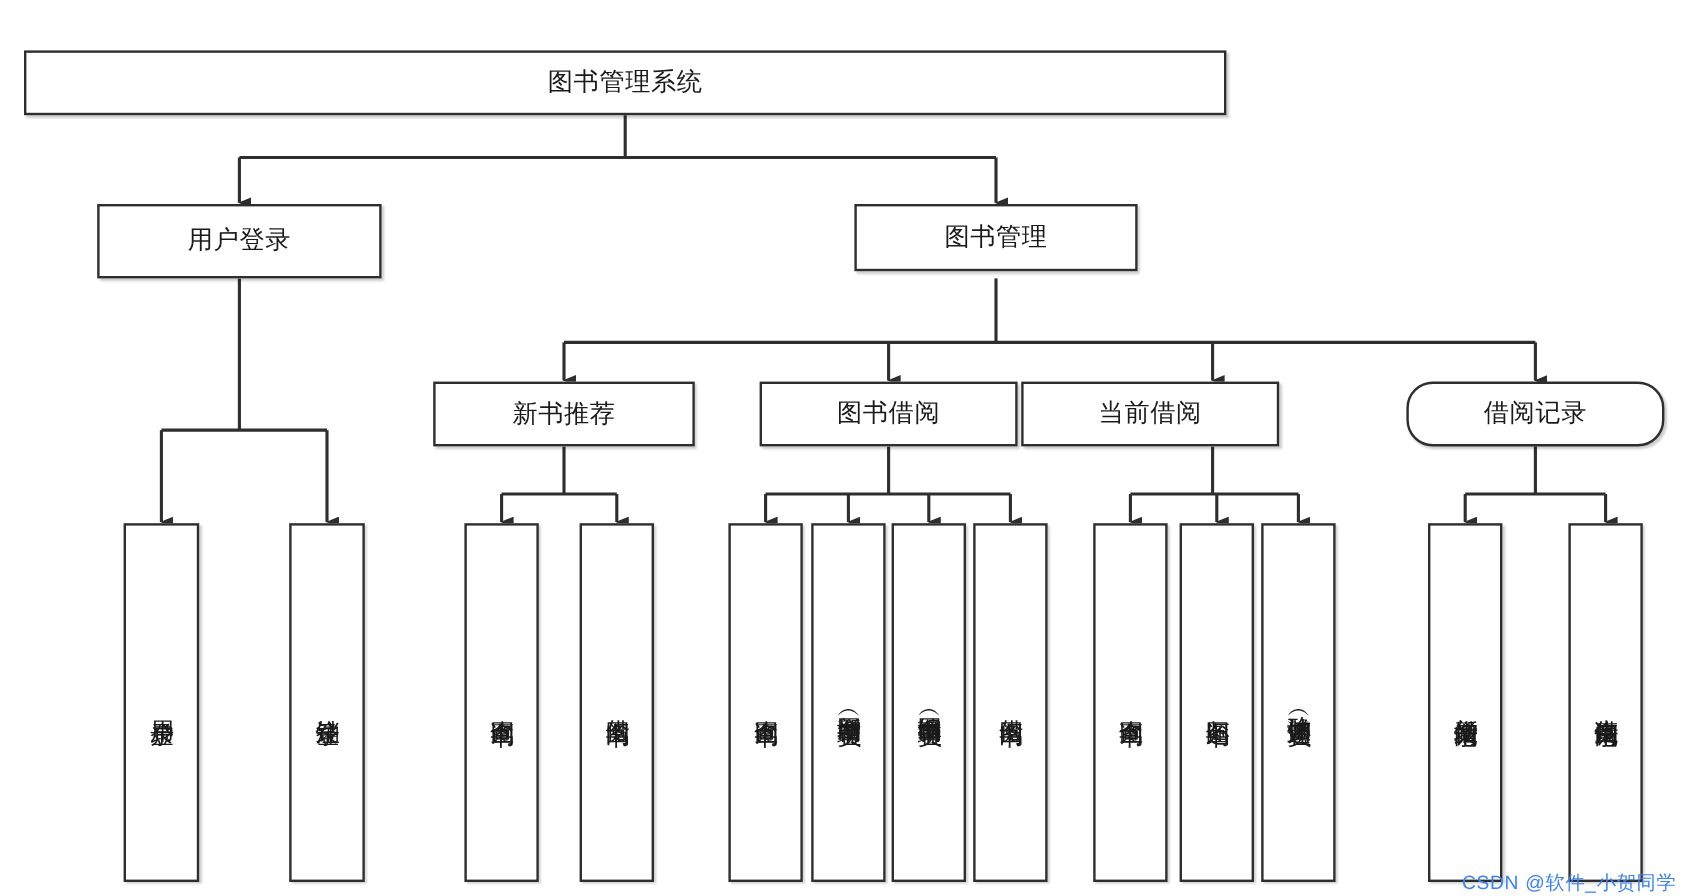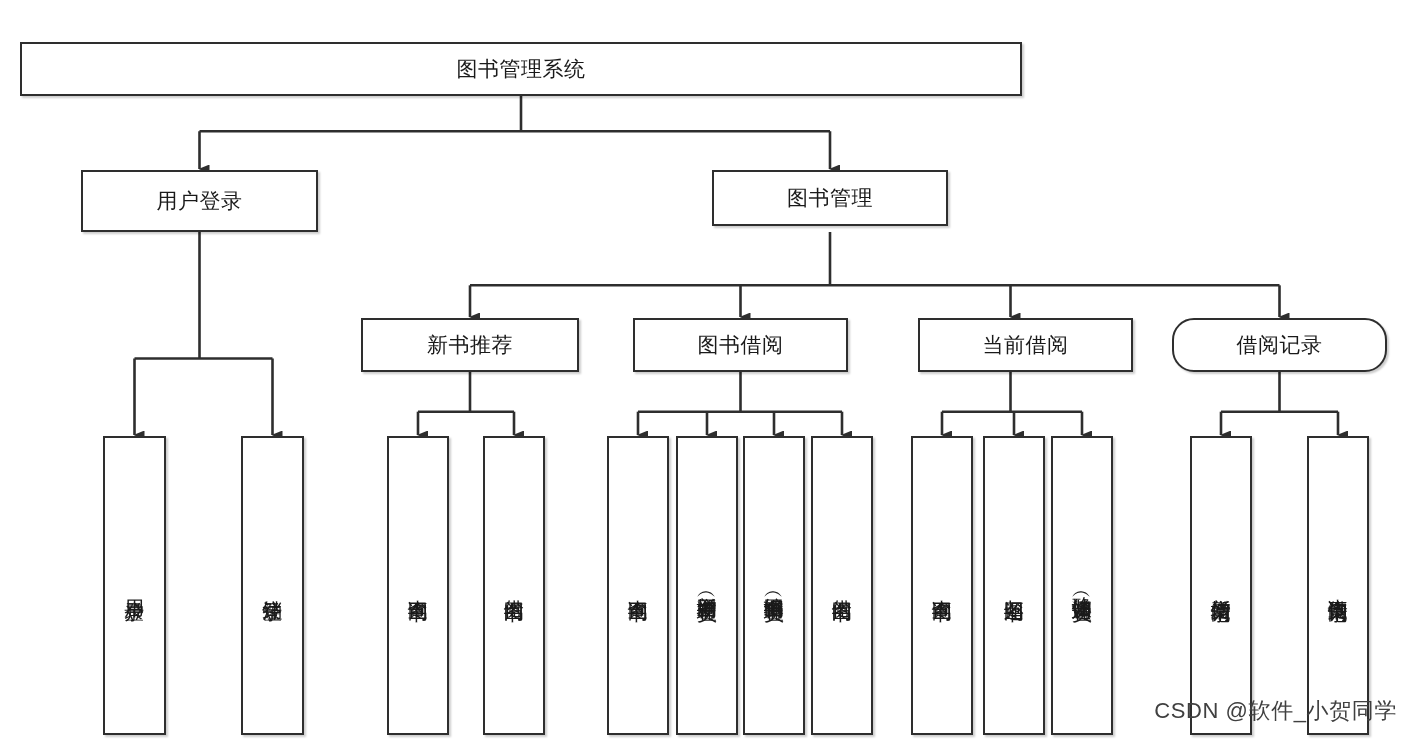--- a/index.html
+++ b/index.html
@@ -55,23 +55,23 @@
     text-orientation: upright;
     -webkit-writing-mode: vertical-rl;
     font-size: 20px;
     line-height: 1.32;
     letter-spacing: 1px;
     white-space: nowrap;
   }
   .watermark {
     position: absolute;
     right: 8px;
-    bottom: 21px;
-    font-size: 22px;
-    color: #404040;
+    bottom: 0;
+    font-size: 16px;
+    color: #3b82f6;
     letter-spacing: 0.6px;
     z-index: 5;
     white-space: nowrap;
     font-family: "Liberation Sans", "DejaVu Sans", sans-serif;
   }
 </style>
 </head>
 <body>
 
 <div id="diagram-root">
@@ -128,21 +128,21 @@
       </div>
       <div class="node" style="left: 712px; top: 170px; width: 236px; height: 56px;">
         <span class="node-label">图书管理</span>
       </div>
       <div class="node" style="left: 361px; top: 318px; width: 218px; height: 54px; font-family: Liberation Serif, serif;">
         <span class="node-label">新书推荐</span>
       </div>
       <div class="node" style="left: 633px; top: 318px; width: 215px; height: 54px;">
         <span class="node-label">图书借阅</span>
       </div>
-      <div class="node" style="left: 918px; top: 318px; width: 215px; height: 54px;">
+      <div class="node" style="left: 851px; top: 318px; width: 215px; height: 54px;">
         <span class="node-label">当前借阅</span>
       </div>
       <div class="node" style="left: 1172px; top: 318px; width: 215px; height: 54px; border-radius: 22px;">
         <span class="node-label">借阅记录</span>
       </div>
       <div class="node vertical" style="left: 103px; top: 436px; width: 63px; height: 299px;">
         <span class="node-label">用户登录</span>
       </div>
       <div class="node vertical" style="left: 241px; top: 436px; width: 63px; height: 299px;">
         <span class="node-label">注销登录</span>

